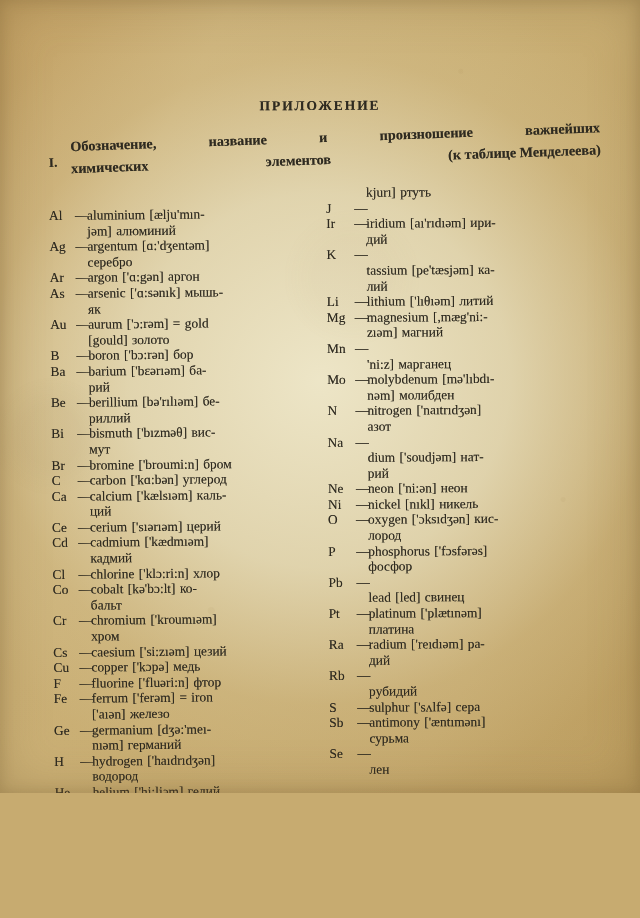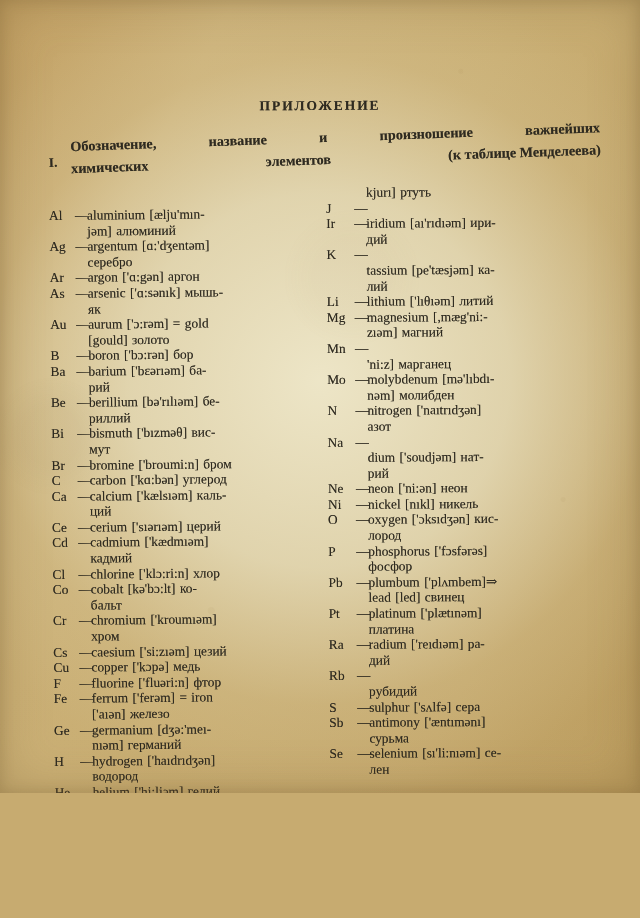--- a/index.html
+++ b/index.html
@@ -496,23 +496,20 @@
         <div class="sym">P</div>
         <div class="dash">—</div>
         <div class="body">
           <div>phosphorus     ['fɔsfərəs]</div>
         </div>
       </div>
       <div class="cont">фосфор</div>
       <div class="entry">
         <div class="sym">Pb</div>
         <div class="dash">—</div>
-        <div class="body">
-          <div>plumbum   ['plʌmbem]⇒</div>
-        </div>
       </div>
       <div class="cont">lead  [led]  свинец</div>
       <div class="entry">
         <div class="sym">Pt</div>
         <div class="dash">—</div>
         <div class="body">
           <div>platinum  ['plætınəm]</div>
         </div>
       </div>
       <div class="cont">платина</div>
@@ -540,23 +537,20 @@
         <div class="sym">Sb</div>
         <div class="dash">—</div>
         <div class="body">
           <div>antimony ['æntımənı]</div>
         </div>
       </div>
       <div class="cont">сурьма</div>
       <div class="entry">
         <div class="sym">Se</div>
         <div class="dash">—</div>
-        <div class="body">
-          <div>selenium  [sı'li:nıəm]  се-</div>
-        </div>
       </div>
       <div class="cont">лен</div>
     </div>
 
   <div id="page-number" class="ink">85</div>
 
   <div id="watermark">БесплатныеОбъявления.рф</div>
 
   <div id="vignette"></div>
 </div>

